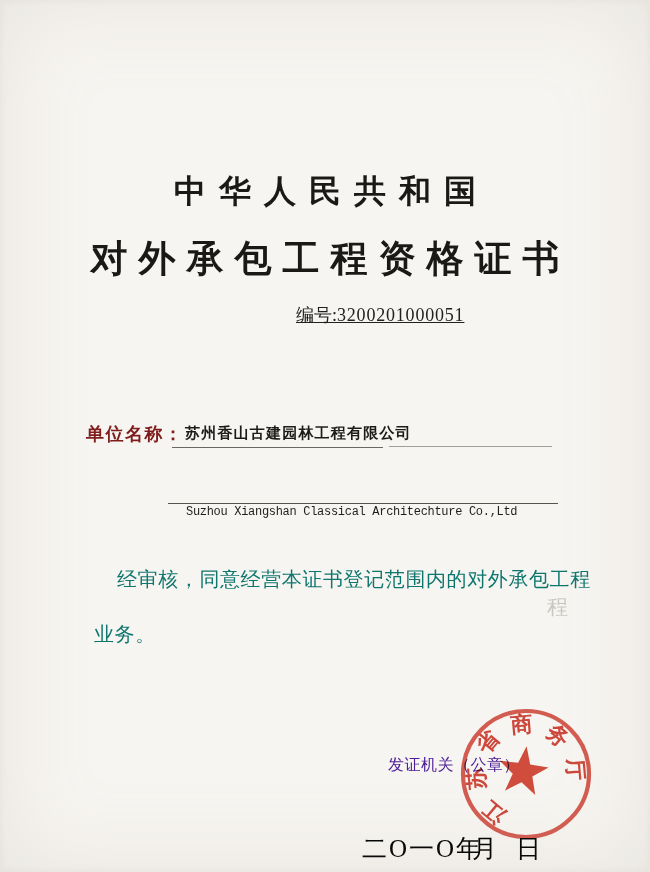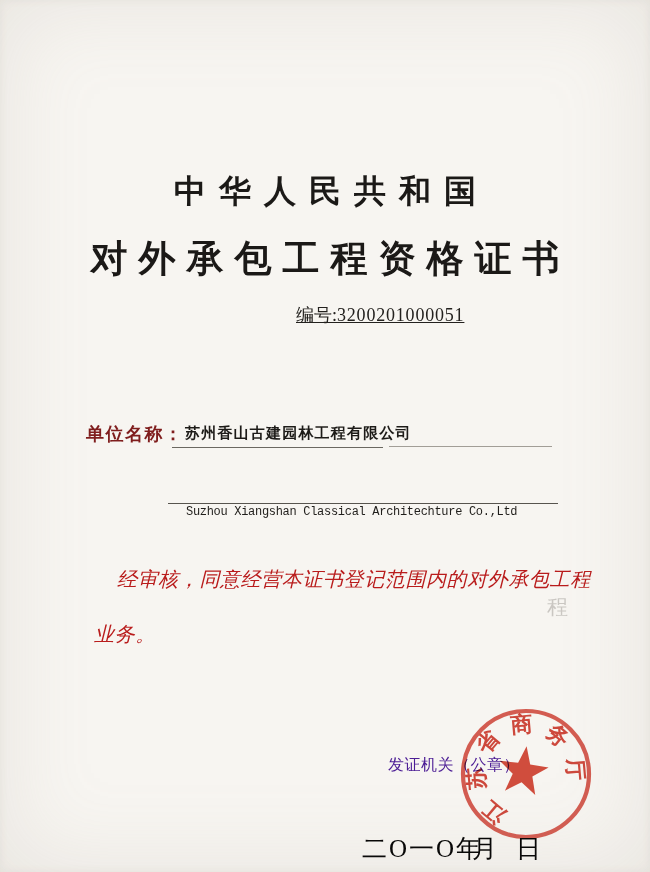--- a/index.html
+++ b/index.html
@@ -95,23 +95,22 @@
     height: 1px;
     background: #6b6861;
   }
   .u1a { left: 172px; top: 447px; width: 211px; }
   .u1b { left: 389px; top: 446px; width: 163px; background: #a29e97; }
   .u2  { left: 168px; top: 503px; width: 390px; background: #57544e; }
   .body-line {
     position: absolute;
     font-size: 20px;
     letter-spacing: 0.6px;
-    color: #b91c1c;
+    color: #0f766e;
     white-space: nowrap;
-    font-style: italic;
   }
   .body-line.b1 { left: 117px; top: 566px; }
   .body-line.b2 { left: 94px;  top: 621px; }
   .ghost {
     position: absolute;
     left: 547px;
     top: 593px;
     font-size: 21px;
     color: rgba(128, 124, 117, 0.38);
     filter: blur(0.5px);

